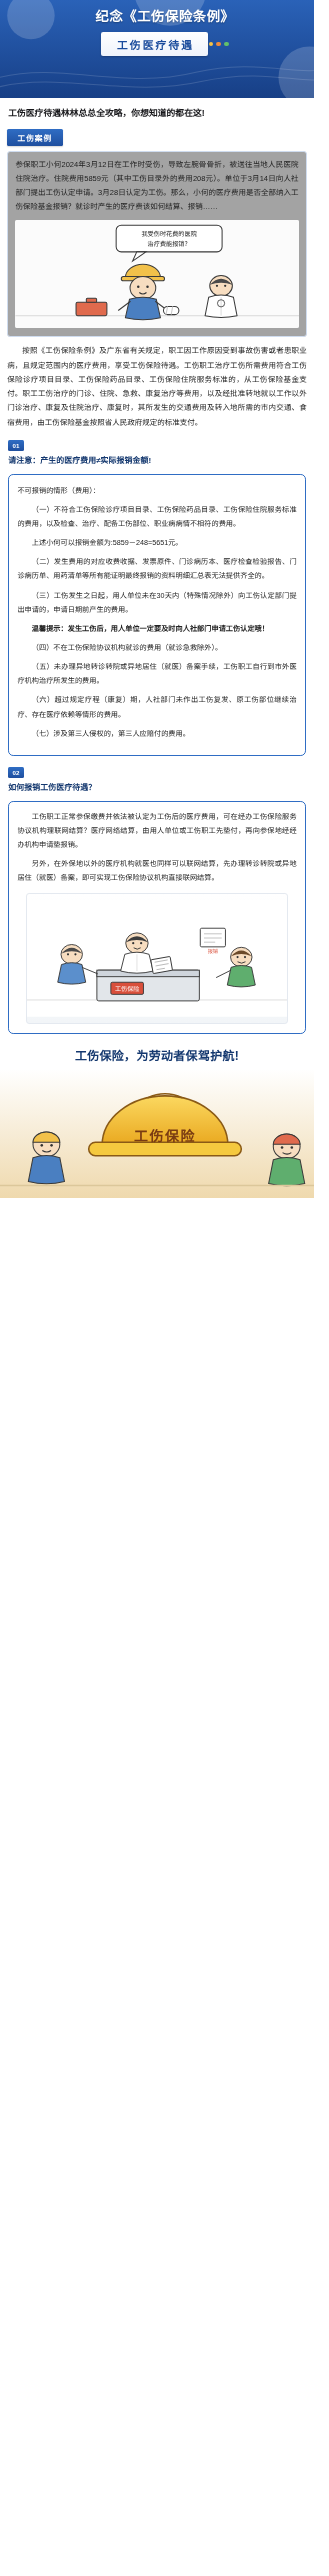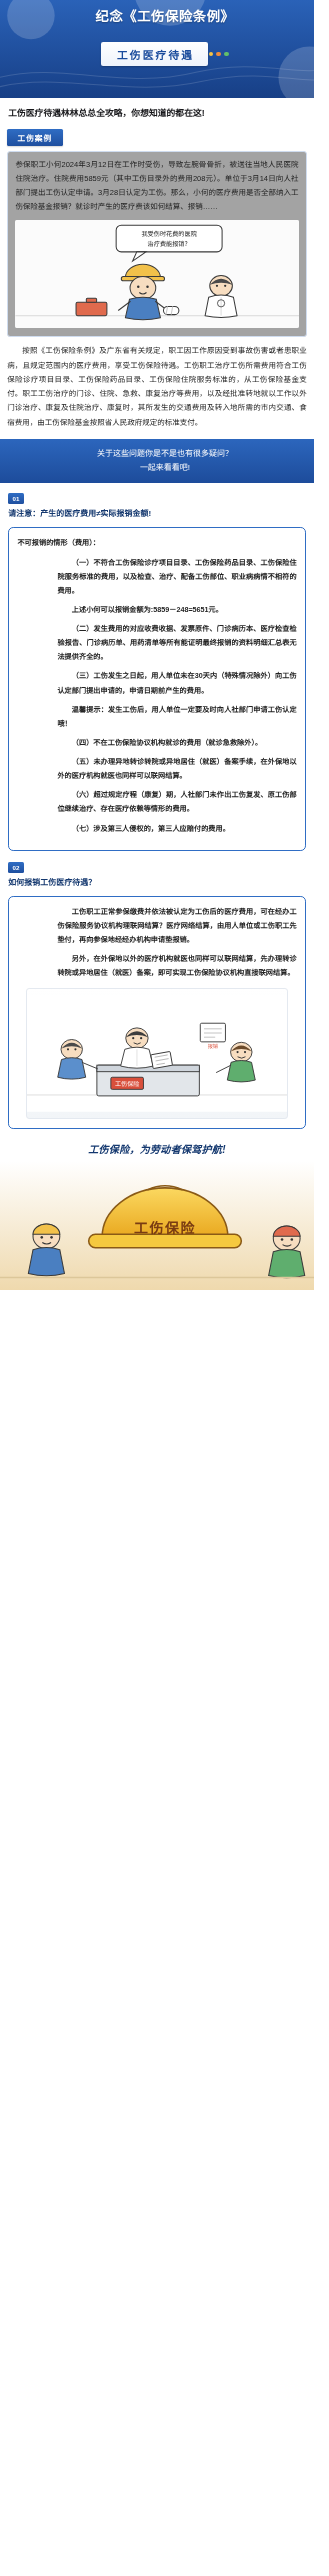--- a/index.html
+++ b/index.html
@@ -64,21 +64,21 @@
   }
   .h-line2 {
     font-size: 13.4px;
     font-weight: bold;
     color: #ffffff;
     letter-spacing: 0.5px;
     line-height: 1.28;
     text-shadow: 0 1px 1.5px rgba(0,0,0,0.28);
   }
   .h-sub-wrap {
-    margin-top: 17px;
+    margin-top: 7px;
     display: flex;
     align-items: center;
     justify-content: center;
     gap: 1px;
   }
   .h-sub {
     display: inline-block;
     background: linear-gradient(180deg, #ffffff 0%, #eef3fb 100%);
     color: #1a4b9c;
     font-size: 10.8px;
@@ -214,23 +214,22 @@
     background: #ffffff;
     padding: 8.2px 8.2px 9.3px 8.2px;
     box-sizing: border-box;
   }
   .ans-card p {
     margin: 0 0 5.2px 0;
     font-size: 7.2px;
     line-height: 1.95;
     color: #232323;
     text-align: justify;
-    font-weight: bold;
-  }
-  .ans-card p.indent { text-indent: 2em; margin-left: 40px; }
+  }
+  .ans-card p.indent { text-indent: 2em; }
   .ans-card p:last-child { margin-bottom: 0; }
   .hl {
     font-weight: bold;
     color: #16428a;
   }
 
   
   .clinic-illo {
     margin: 7.2px 8.2px 0 8.2px;
     height: 129px;
@@ -238,25 +237,24 @@
     background: linear-gradient(180deg, #ffffff 0%, #f2f5f8 100%);
     border-radius: 3.1px;
     overflow: hidden;
     border: 0.5px solid #e4e9f0;
   }
 
   
   .footer-slogan {
     margin: 12.4px 0 0 0;
     text-align: center;
-    font-size: 10px;
+    font-size: 12px;
     font-weight: bold;
     color: #14386f;
     letter-spacing: 0.3px;
-    font-style: italic;
   }
   .footer-illo {
     margin-top: 5.2px;
     width: 330px;
     height: 129px;
     position: relative;
     background: linear-gradient(180deg, #ffffff 0%, #f6ead2 55%, #f0dcb4 100%);
     overflow: hidden;
   }
   .helmet-text {
@@ -370,40 +368,36 @@
           <rect x="138" y="152" width="20" height="8" rx="2" fill="#e06a4d" stroke="#3a3a3a" stroke-width="2"></rect>
         </g>
       </svg>
     </div>
   </div>
 
   
   <div class="body-para">按照《工伤保险条例》及广东省有关规定，职工因工作原因受到事故伤害或者患职业病，且规定范围内的医疗费用，享受工伤保险待遇。工伤职工治疗工伤所需费用符合工伤保险诊疗项目目录、工伤保险药品目录、工伤保险住院服务标准的，从工伤保险基金支付。职工工伤治疗的门诊、住院、急救、康复治疗等费用，以及经批准转地就以工作以外门诊治疗、康复及住院治疗、康复时，其所发生的交通费用及转入地所需的市内交通、食宿费用，由工伤保险基金按照省人民政府规定的标准支付。</div>
 
   
-  <div class="q-banner">
-    <div class="l1">关于这些问题你是不是也有很多疑问？</div>
-    <div class="l2">一起来看看吧!</div>
-  </div>
 
   
   <div class="qnum-row">
     <div class="qnum">01</div>
   </div>
   <div class="qtitle">请注意：产生的医疗费用≠实际报销金额!</div>
 
   <div class="ans-card">
     <p>不可报销的情形（费用）：</p>
     <p class="indent">（一）不符合工伤保险诊疗项目目录、工伤保险药品目录、工伤保险住院服务标准的费用，以及检查、治疗、配备工伤部位、职业病病情不相符的费用。</p>
     <p class="indent">上述小何可以报销金额为:5859－248=5651元。</p>
     <p class="indent">（二）发生费用的对应收费收据、发票原件、门诊病历本、医疗检查检验报告、门诊病历单、用药清单等所有能证明最终报销的资料明细汇总表无法提供齐全的。</p>
     <p class="indent">（三）工伤发生之日起，用人单位未在30天内（特殊情况除外）向工伤认定部门提出申请的，申请日期前产生的费用。</p>
     <p class="indent hl">温馨提示：发生工伤后，用人单位一定要及时向人社部门申请工伤认定哦！</p>
     <p class="indent">（四）不在工伤保险协议机构就诊的费用（就诊急救除外）。</p>
-    <p class="indent">（五）未办理异地转诊转院或异地居住（就医）备案手续，在外保地以外的医疗机构就医也同样可以联网结算。</p>
+    <p class="indent">（五）未办理异地转诊转院或异地居住（就医）备案手续，工伤职工自行到市外医疗机构治疗所发生的费用。</p>
     <p class="indent">（六）超过规定疗程（康复）期，人社部门未作出工伤复发、原工伤部位继续治疗、存在医疗依赖等情形的费用。</p>
     <p class="indent">（七）涉及第三人侵权的，第三人应赔付的费用。</p>
     <p class="indent"></p>
   </div>
 
   
   <div class="qnum-row">
     <div class="qnum">02</div>
   </div>
   <div class="qtitle">如何报销工伤医疗待遇？</div>

